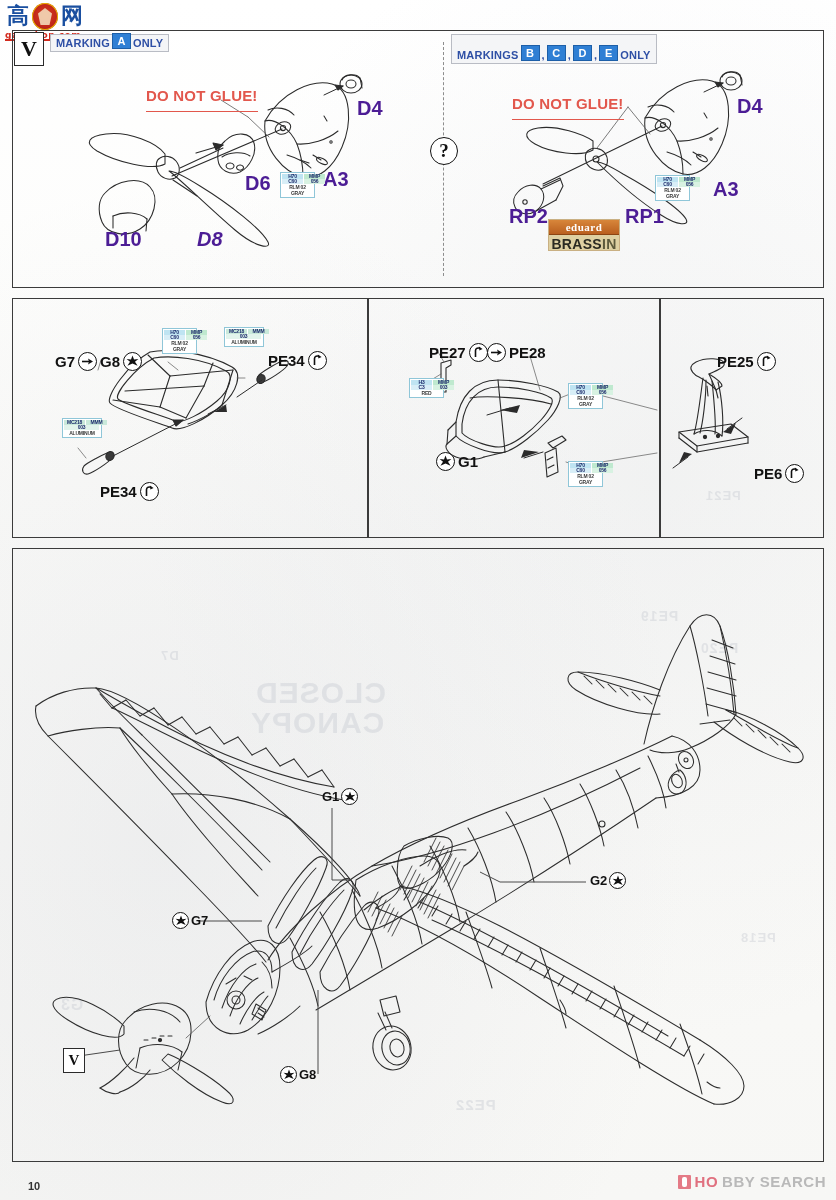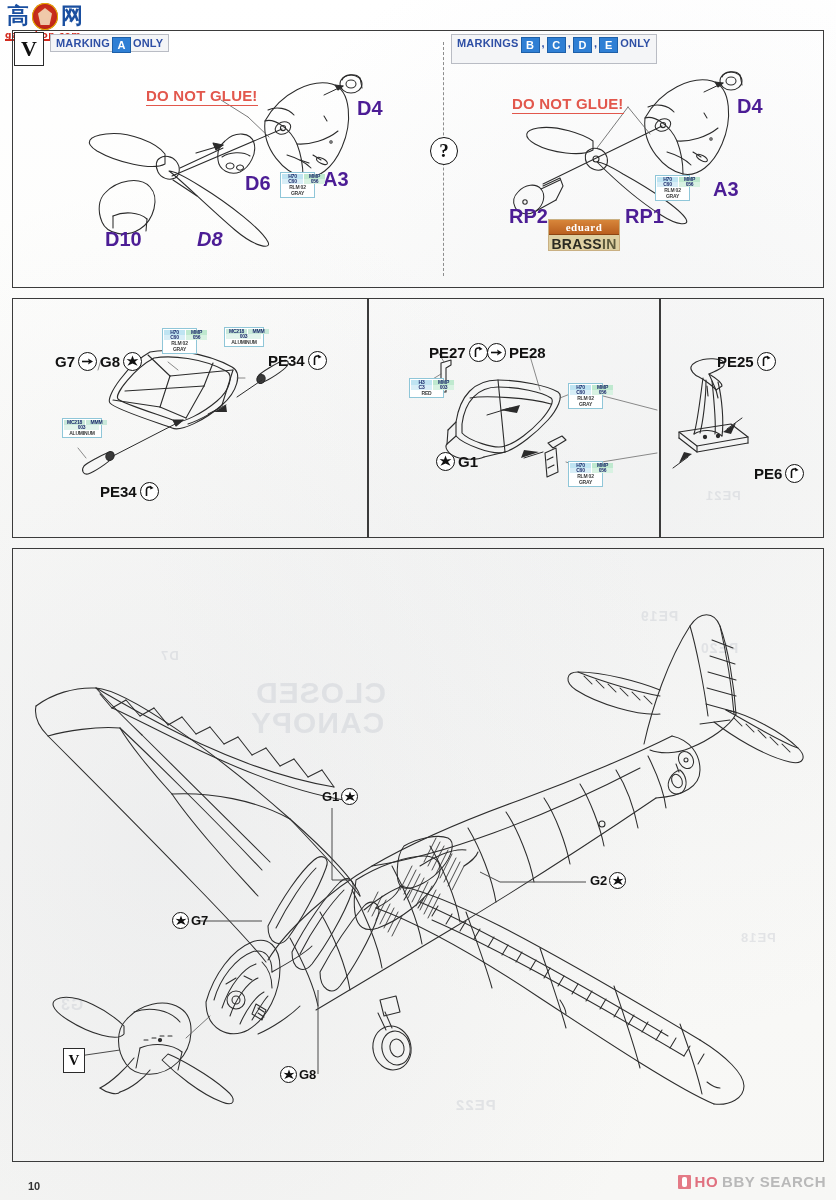--- a/index.html
+++ b/index.html
@@ -85,21 +85,21 @@
     line-height:1;
   }
   .stepbox.small{width:20px;height:23px;font-size:15px;}
 
   
   .markbanner{
     position:absolute;
     border:1px solid #b9bcc4;
     background:#f4f5f7;
     padding:2px 5px 2px 5px;
-    display:flex;align-items:flex-start;gap:2px;
+    display:flex;align-items:flex-end;gap:2px;
     font-size:11px;font-weight:700;color:#2e4fa5;
     letter-spacing:.2px;
     white-space:nowrap;
     box-sizing:border-box;
   }
   .markbanner .lbox{
     display:inline-flex;align-items:center;justify-content:center;
     background:#2f7fd4;color:#fff;
     min-width:13px;height:14px;padding:0 2px;
     font-size:11px;font-weight:700;
@@ -109,21 +109,21 @@
   .markbanner .sep{color:#2e4fa5;font-weight:700;}
   .markbanner .plain{color:#2e4fa5;}
 
   
   .dng{
     position:absolute;
     color:#e2574c;
     font-size:15px;font-weight:700;
     letter-spacing:.2px;
     border-bottom:1.6px solid #e2574c;
-    padding-bottom:1px;
+    padding-bottom:7px;
     white-space:nowrap;
   }
 
   
   .plabel{
     position:absolute;
     font-size:20px;font-weight:700;color:#4c1d95;
     white-space:nowrap;
   }
 

